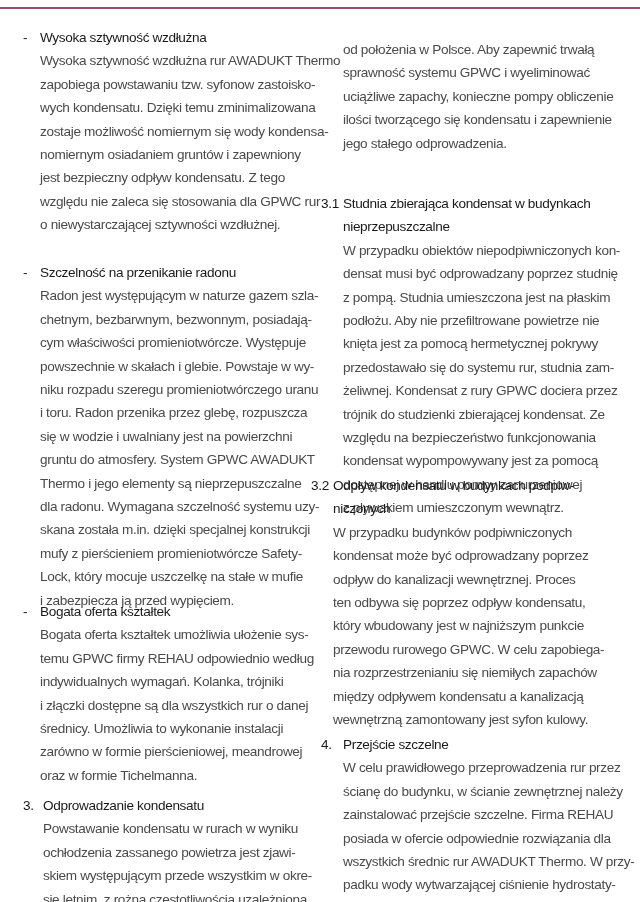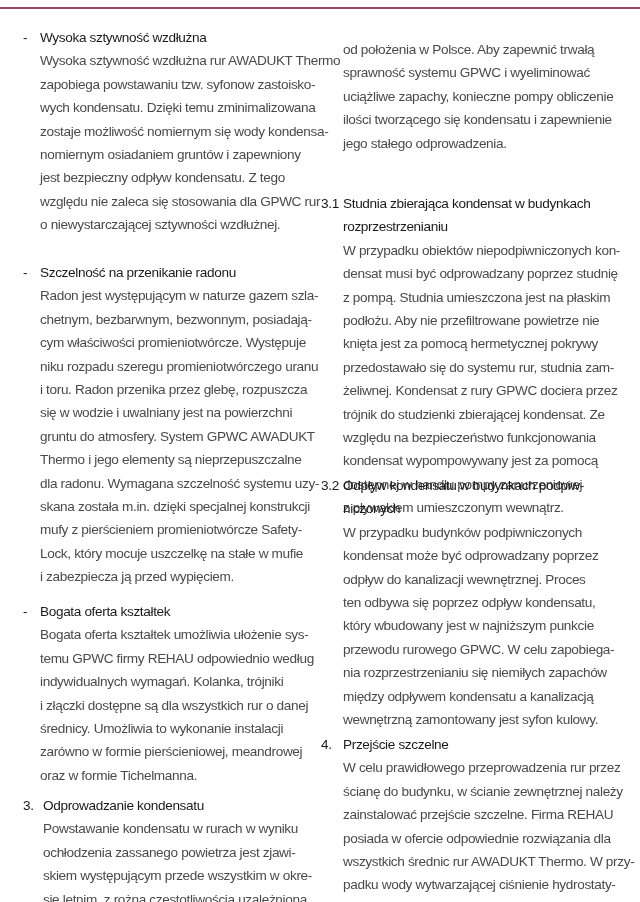--- a/index.html
+++ b/index.html
@@ -53,20 +53,21 @@
 
   <div class="section" style="left:40px; top:261px;">
     <div class="head">
       <span class="marker" style="left:-17px;">-</span>
       <span>Szczelność na przenikanie radonu</span>
     </div>
     <div>
       <div class="line">Radon jest występującym w naturze gazem szla-</div>
       <div class="line">chetnym, bezbarwnym, bezwonnym, posiadają-</div>
       <div class="line">cym właściwości promieniotwórcze. Występuje</div>
+      <div class="line">powszechnie w skałach i glebie. Powstaje w wy-</div>
       <div class="line">niku rozpadu szeregu promieniotwórczego uranu</div>
       <div class="line">i toru. Radon przenika przez glebę, rozpuszcza</div>
       <div class="line">się w wodzie i uwalniany jest na powierzchni</div>
       <div class="line">gruntu do atmosfery. System GPWC AWADUKT</div>
       <div class="line">Thermo i jego elementy są nieprzepuszczalne</div>
       <div class="line">dla radonu. Wymagana szczelność systemu uzy-</div>
       <div class="line">skana została m.in. dzięki specjalnej konstrukcji</div>
       <div class="line">mufy z pierścieniem promieniotwórcze Safety-</div>
       <div class="line">Lock, który mocuje uszczelkę na stałe w mufie</div>
       <div class="line">i zabezpiecza ją przed wypięciem.</div>
@@ -112,39 +113,39 @@
       <div class="line">uciążliwe zapachy, konieczne pompy obliczenie</div>
       <div class="line">ilości tworzącego się kondensatu i zapewnienie</div>
       <div class="line">jego stałego odprowadzenia.</div>
     </div>
   </div>
 
   <div class="section" style="left:23px; top:144px;margin-top:48px;">
     <div class="head">
       <span class="marker" style="left:-22px;">3.1</span>
       <div>Studnia zbierająca kondensat w budynkach</div>
-      <div>rozprzestrzenianiu</div>
+      <div>nieprzepuszczalne</div>
     </div>
     <div>
       <div class="line">W przypadku obiektów niepodpiwniczonych kon-</div>
       <div class="line">densat musi być odprowadzany poprzez studnię</div>
       <div class="line">z pompą. Studnia umieszczona jest na płaskim</div>
       <div class="line">podłożu. Aby nie przefiltrowane powietrze nie</div>
       <div class="line">knięta jest za pomocą hermetycznej pokrywy</div>
       <div class="line">przedostawało się do systemu rur, studnia zam-</div>
       <div class="line">żeliwnej. Kondensat z rury GPWC dociera przez</div>
       <div class="line">trójnik do studzienki zbierającej kondensat. Ze</div>
       <div class="line">względu na bezpieczeństwo funkcjonowania</div>
       <div class="line">kondensat wypompowywany jest za pomocą</div>
       <div class="line">dostępnej w handlu pompy zanurzeniowej</div>
       <div class="line">z pływakiem umieszczonym wewnątrz.</div>
     </div>
   </div>
 
-  <div class="section" style="left:23px; top:474px;">
+  <div class="section" style="left:13px; top:474px;">
     <div class="head">
       <span class="marker" style="left:-22px;">3.2</span>
       <div>Odpływ kondensatu w budynkach podpiw-</div>
       <div>niczonych</div>
     </div>
     <div>
       <div class="line">W przypadku budynków podpiwniczonych</div>
       <div class="line">kondensat może być odprowadzany poprzez</div>
       <div class="line">odpływ do kanalizacji wewnętrznej. Proces</div>
       <div class="line">ten odbywa się poprzez odpływ kondensatu,</div>

